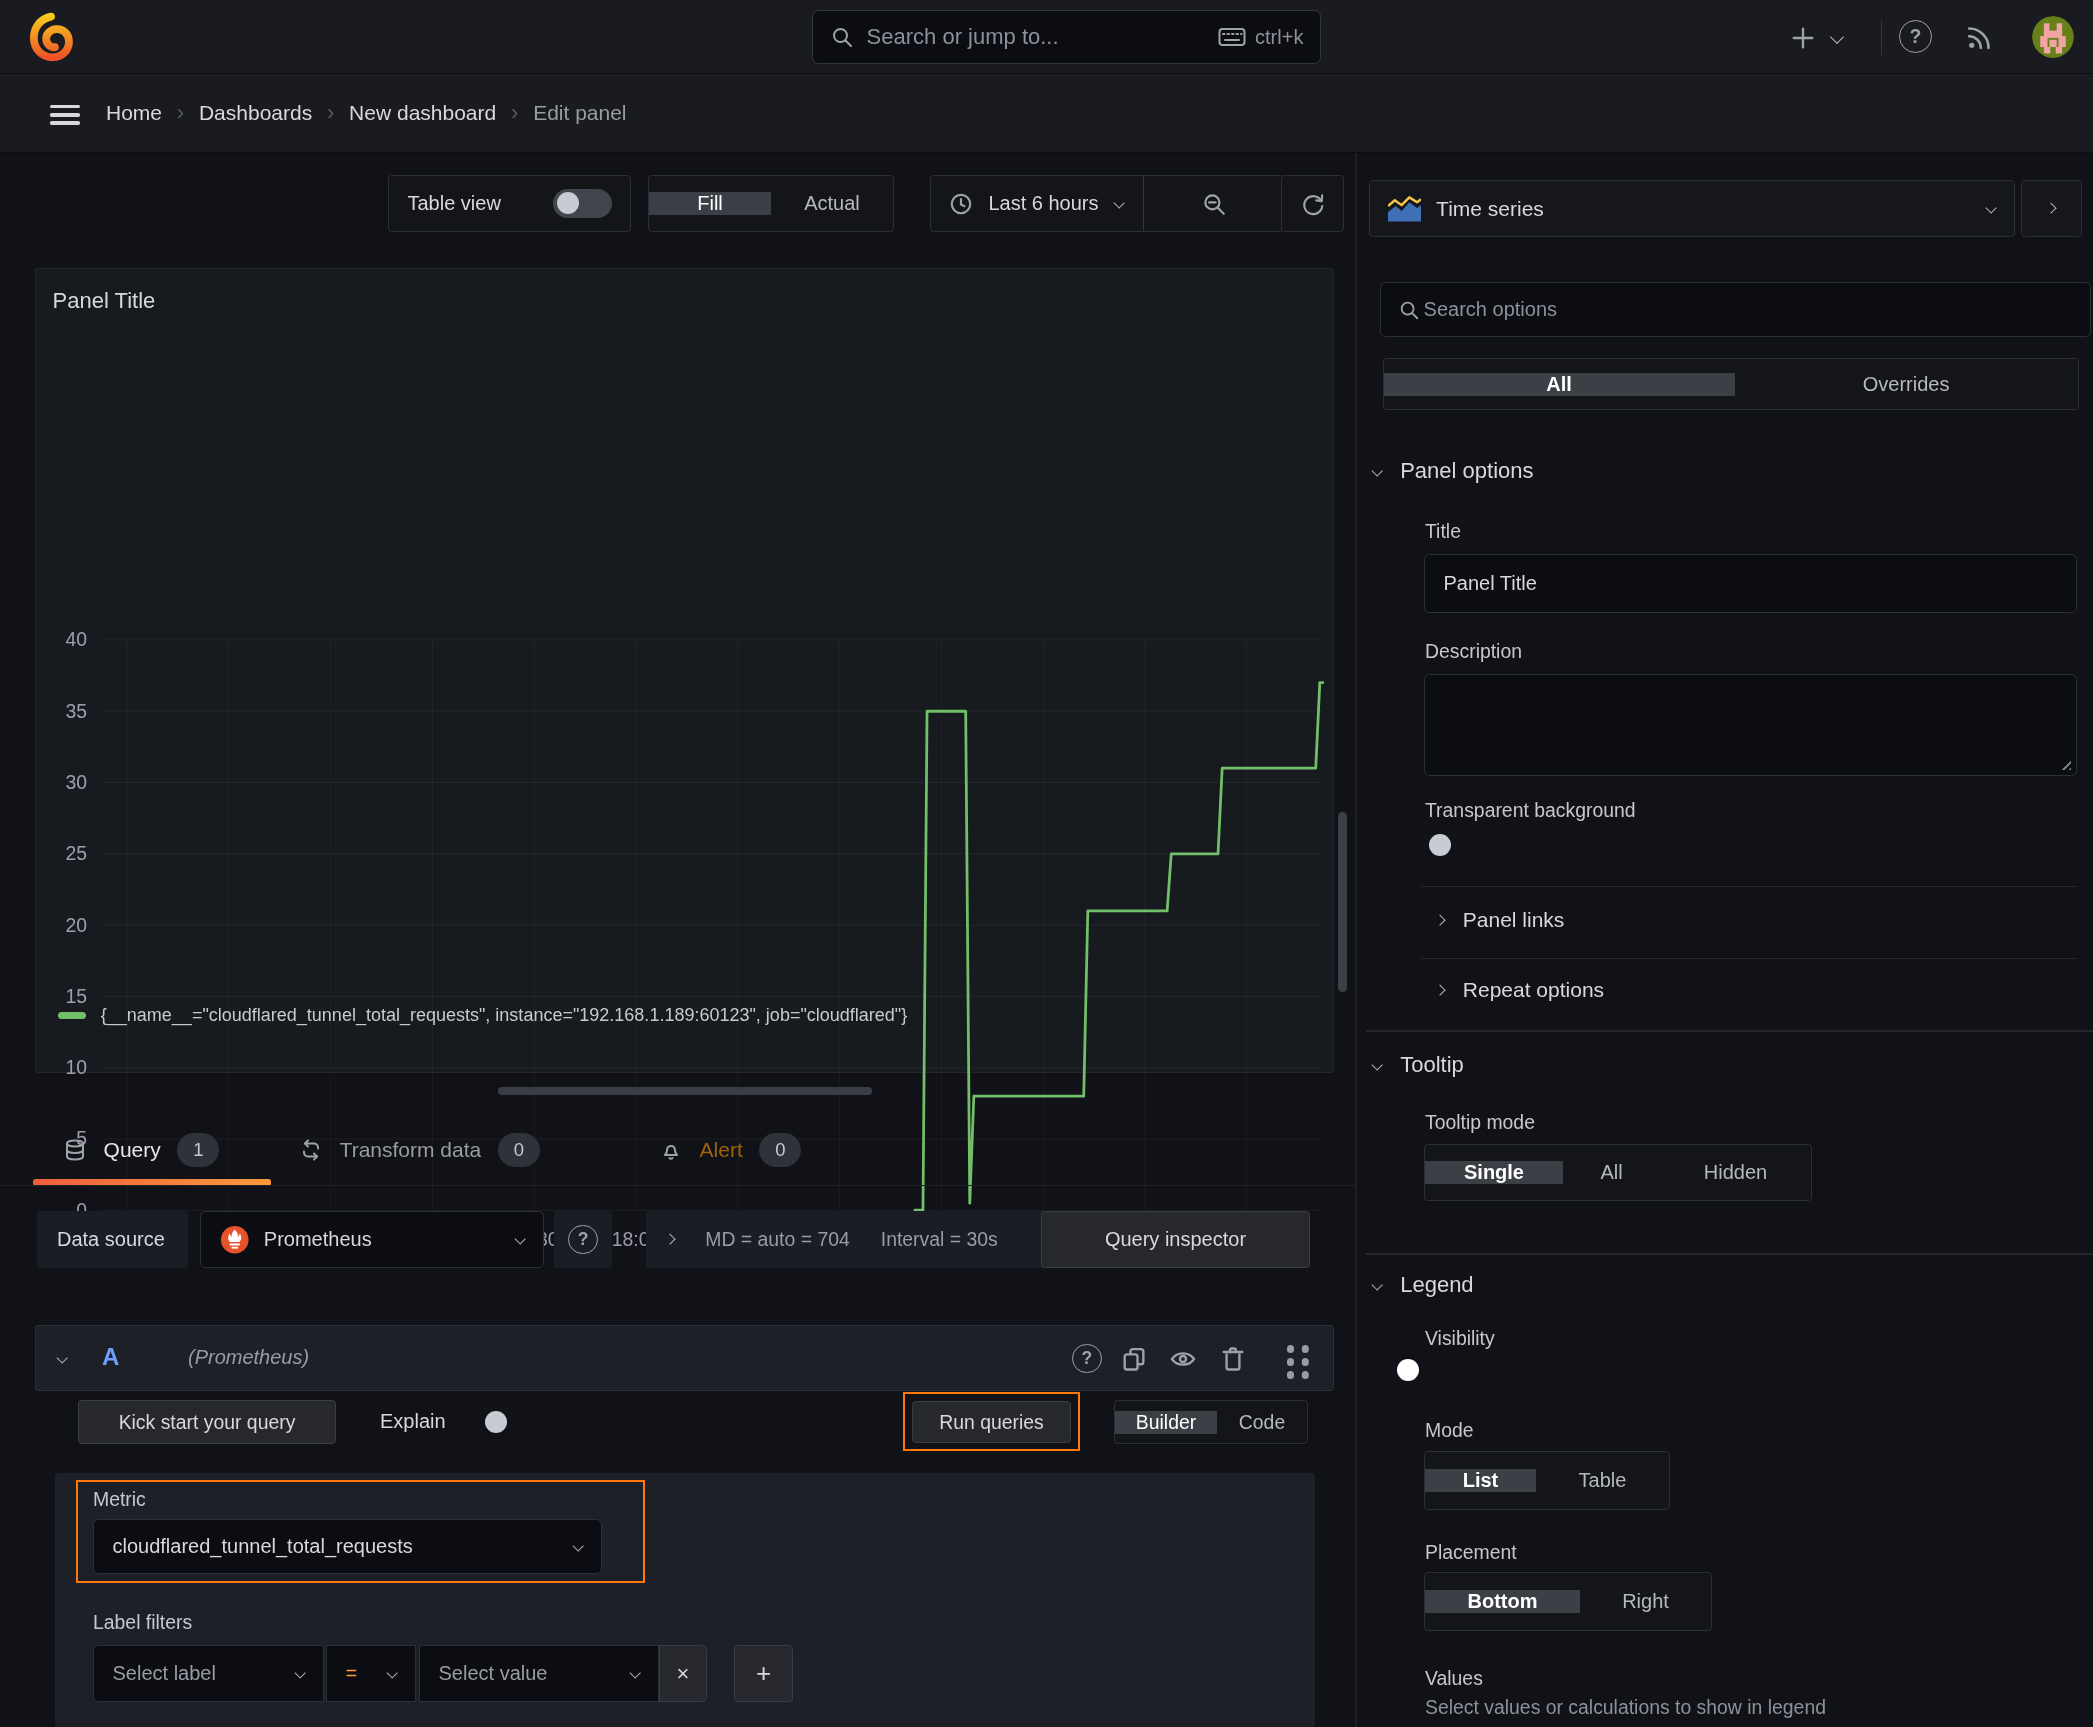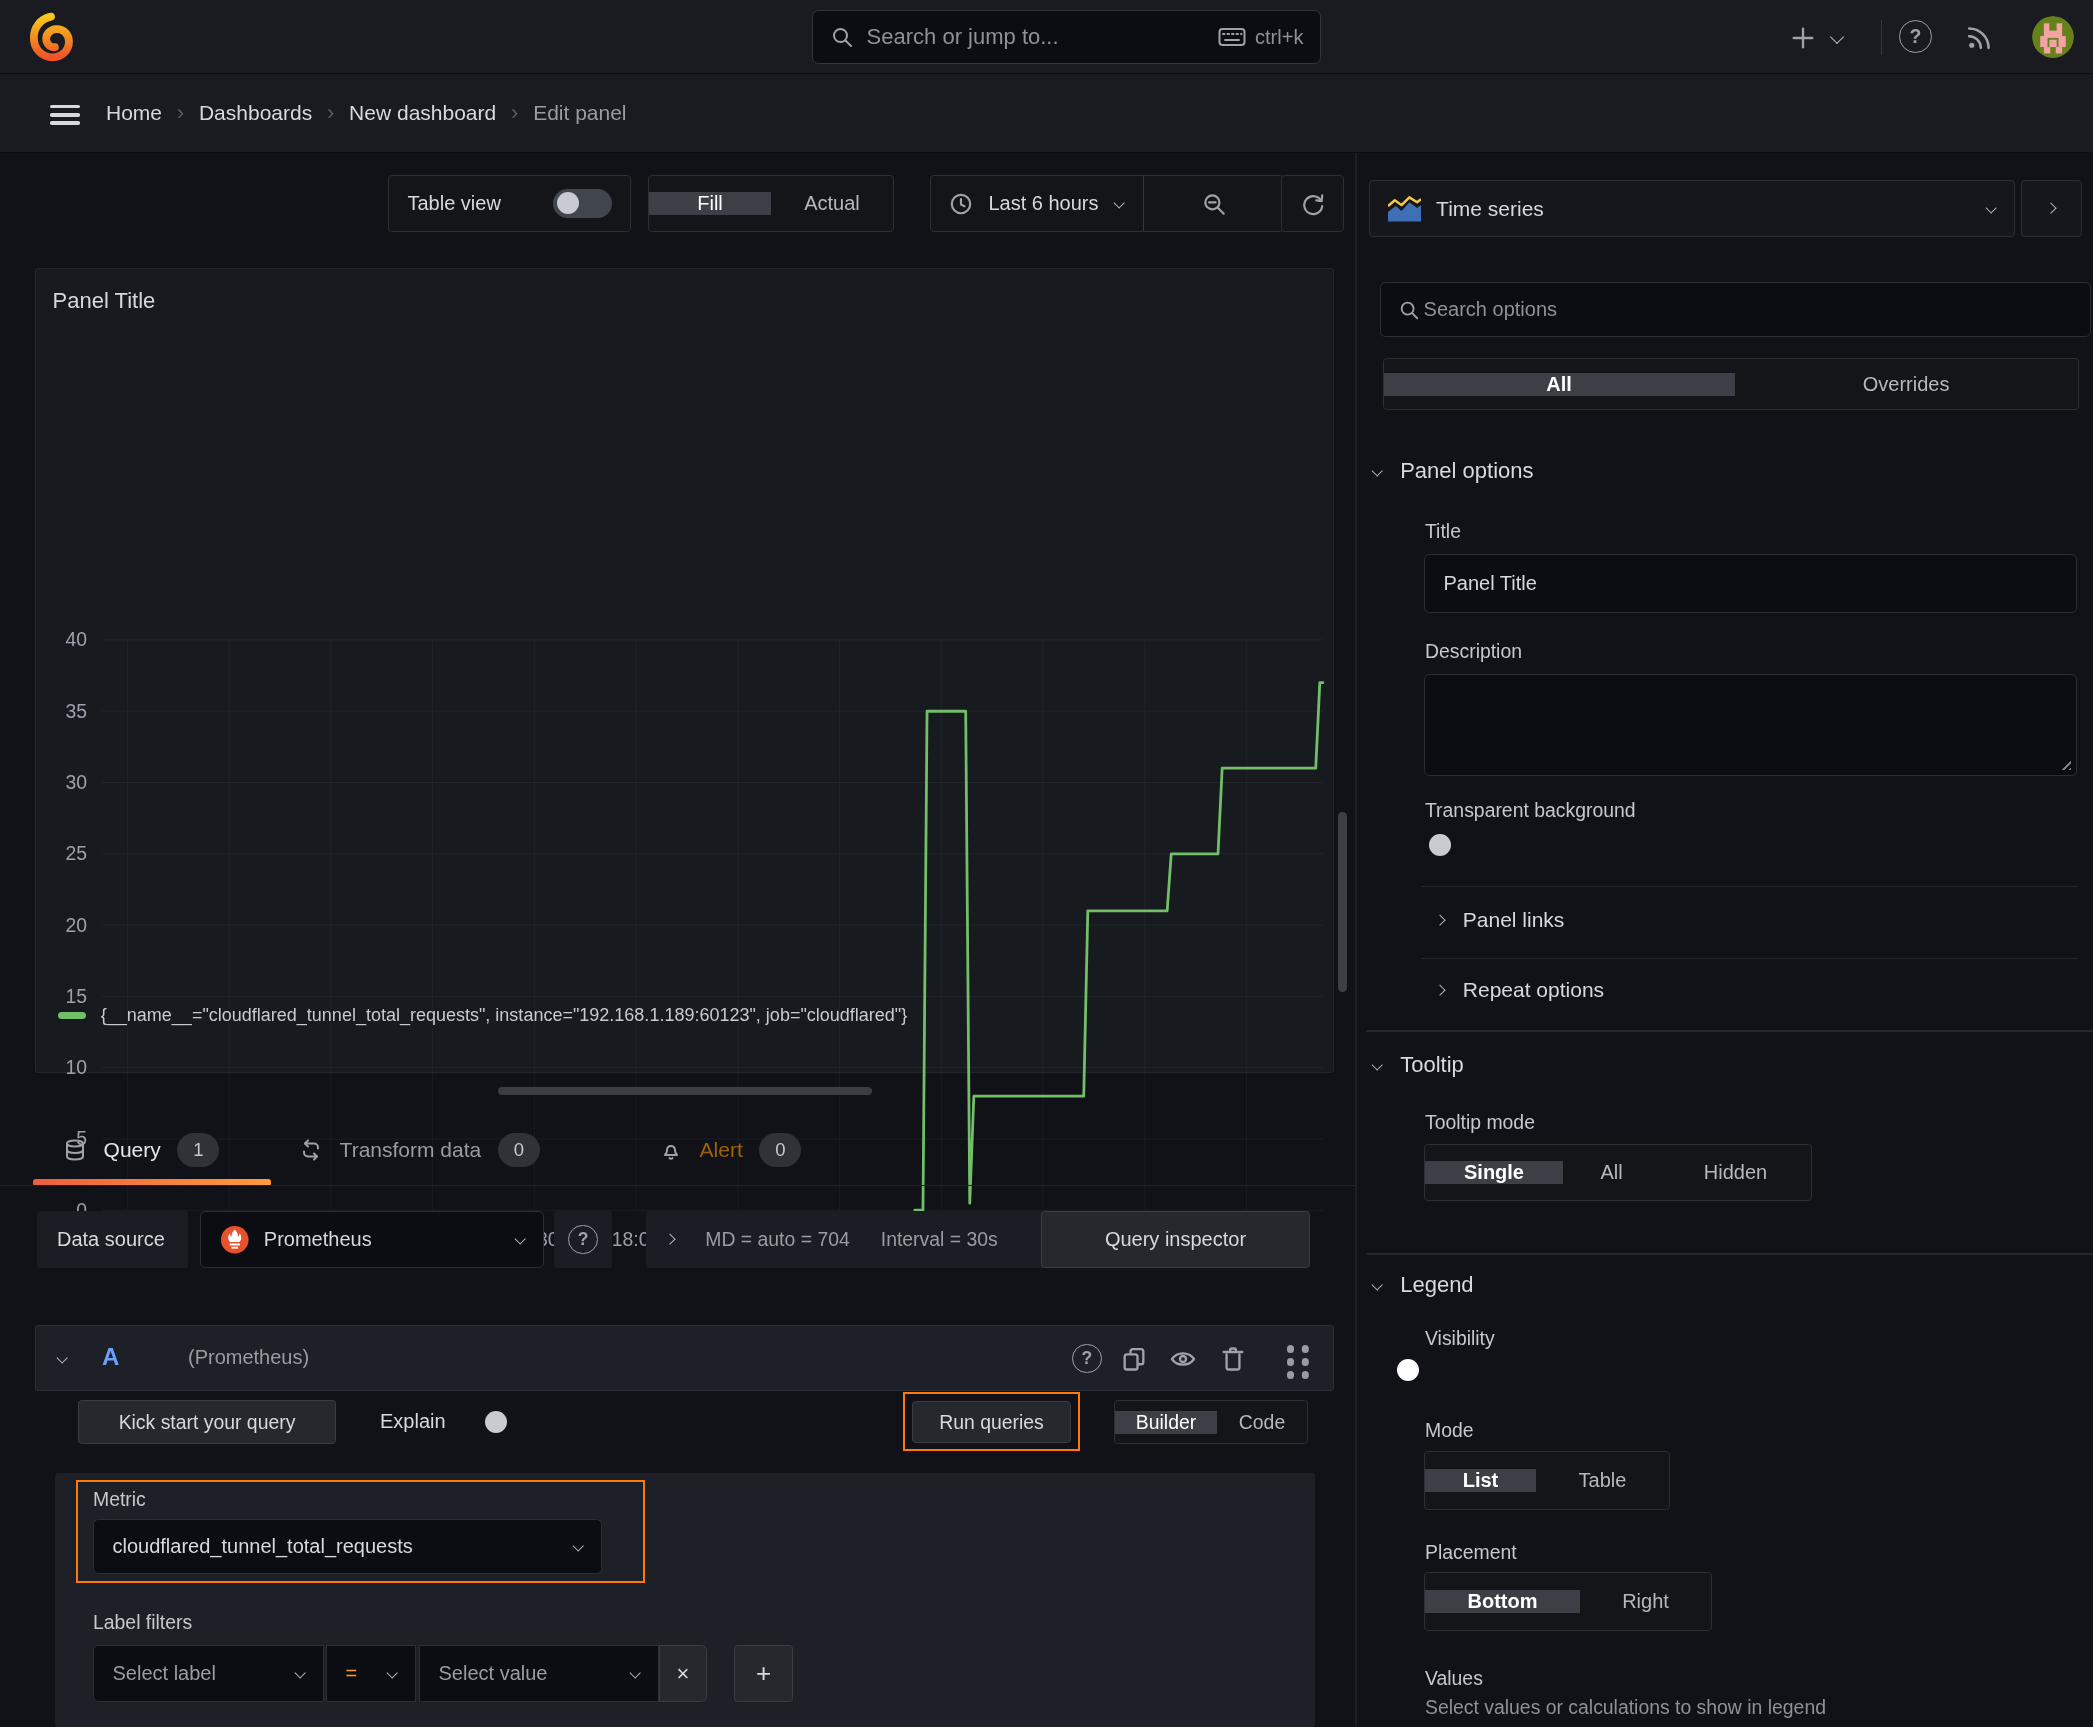--- a/index.html
+++ b/index.html
@@ -68,21 +68,21 @@
   .tabs-divider { position:absolute; left:0; top:1185px; width:1355px; height:0.9px; background:#202228; }
 
   .label-box { background:#1a1d23; border-radius:2.8px; display:flex; align-items:center; padding:0 20px; font-size:20px; color:#d8d9df; }
   .input { background:#0c0d12; border:0.9px solid #2c2f36; border-radius:5.5px; color:#d8d9df; }
   .dropdown { display:flex; align-items:center; background:#0c0d12; border:0.9px solid #2c2f36; border-radius:5.5px; padding:0 18.5px; gap:14.8px; }
   .dropdown .val { font-size:20px; color:#d8d9df; flex:1; }
   .dropdown .val.placeholder { color:#9a9ca3; }
 
   .ed-header { position:absolute; left:35px; top:1325px; width:1299px; height:66px; background:#1d2026; border:0.9px solid #2b2e35; border-radius:2.8px; }
   .ref-id { color:#6e9fff; font-size:24px; font-weight:600; }
-  .ds-hint { color:#9a9ca3; font-size:20px; }
+  .ds-hint { color:#9a9ca3; font-size:20px; font-style:italic; }
   .grip { width:7.4px; height:7.4px; background:#9a9ca3; border-radius:50%;
           box-shadow: 14.8px 0 0 #9a9ca3, 0 13px 0 #9a9ca3, 14.8px 13px 0 #9a9ca3, 0 26px 0 #9a9ca3, 14.8px 26px 0 #9a9ca3; }
 
   .hl-orange { position:absolute; border:2.8px solid #ff780a; }
 
   .subcard { position:absolute; left:55px; top:1473px; width:1260px; height:255px; background:#1d2026; border-radius:3.7px; }
   .field-label { font-size:19.4px; color:#c7c8ce; }
   .hint { font-size:19.4px; color:#8e9199; }
 
   

